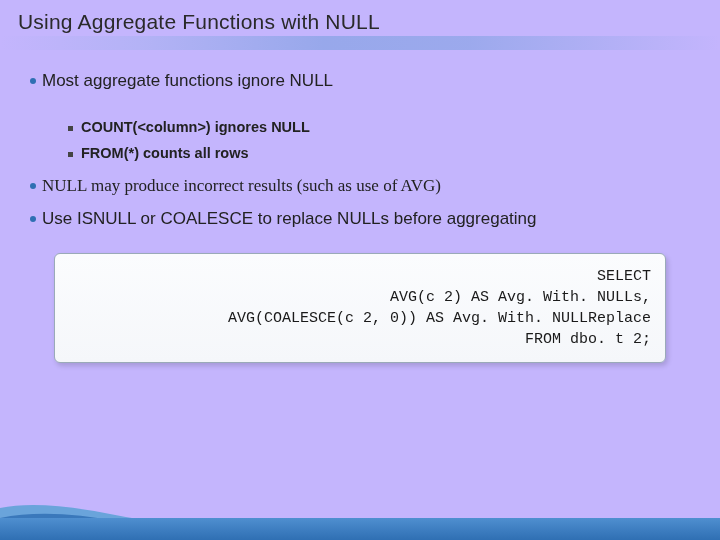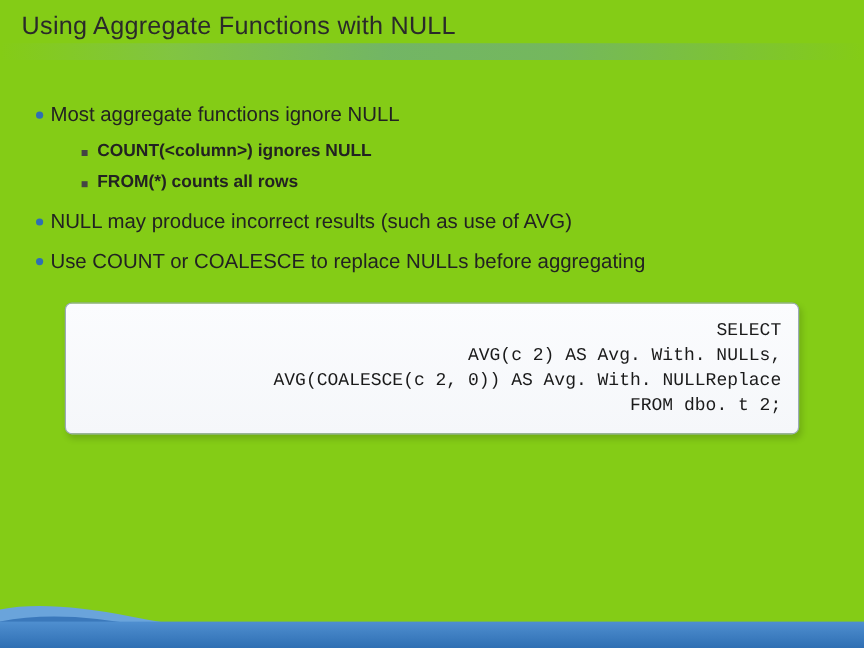--- a/index.html
+++ b/index.html
@@ -7,21 +7,21 @@
     margin: 0; padding: 0;
     width: 720px; height: 540px;
     font-family: Verdana, Geneva, sans-serif;
     background: #fff;
     overflow: hidden;
     position: relative;
   }
   .slide {
     width: 720px; height: 540px;
     position: relative;
-    background: #84cc16;
+    background: #c4b5fd;
   }
   .title-band {
     position: relative;
     height: 50px;
     padding: 10px 18px 0 18px;
   }
   .title-text {
     font-size: 21px;
     color: #2a2a2a;
     font-weight: 400;
@@ -40,33 +40,33 @@
   }
   .content {
     padding: 14px 30px 0 30px;
     color: #222;
   }
   .b1 {
     display: flex;
     align-items: flex-start;
     gap: 6px;
     font-size: 17px;
-    margin: 21px 0 4px 0;
+    margin: 6px 0 4px 0;
     line-height: 1.35;
   }
   .b1-dot {
     width: 6px; height: 6px;
     background: #2f6fb3;
     border-radius: 50%;
     flex: 0 0 auto;
     margin-top: 8px;
   }
   .sub {
     margin-left: 38px;
-    margin-top: 10px;
+    margin-top: 26px;
   }
   .b2 {
     display: flex;
     align-items: flex-start;
     gap: 8px;
     font-size: 14.5px;
     font-weight: 700;
     margin: 10px 0;
     color: #222;
   }
@@ -125,28 +125,28 @@
       <div class="b2">
         <span class="b2-dot"></span>
         <span>COUNT(&lt;column&gt;) ignores NULL</span>
       </div>
       <div class="b2">
         <span class="b2-dot"></span>
         <span>FROM(*) counts all rows</span>
       </div>
     </div>
 
-    <div class="b1" style="margin-top:14px;">
+    <div class="b1" style="margin-top:14px;font-family:Liberation Serif, serif;">
       <span class="b1-dot"></span>
       <span>NULL may produce incorrect results (such as use of AVG)</span>
     </div>
 
     <div class="b1" style="margin-top:10px;">
       <span class="b1-dot"></span>
-      <span>Use COUNT or COALESCE to replace NULLs before aggregating</span>
+      <span>Use ISNULL or COALESCE to replace NULLs before aggregating</span>
     </div>
 
     <div class="codebox">SELECT
     AVG(c 2) AS Avg. With. NULLs,
     AVG(COALESCE(c 2, 0)) AS Avg. With. NULLReplace
 FROM dbo. t 2;</div>
 
   </div>
 
   <div class="footer-swoosh">

